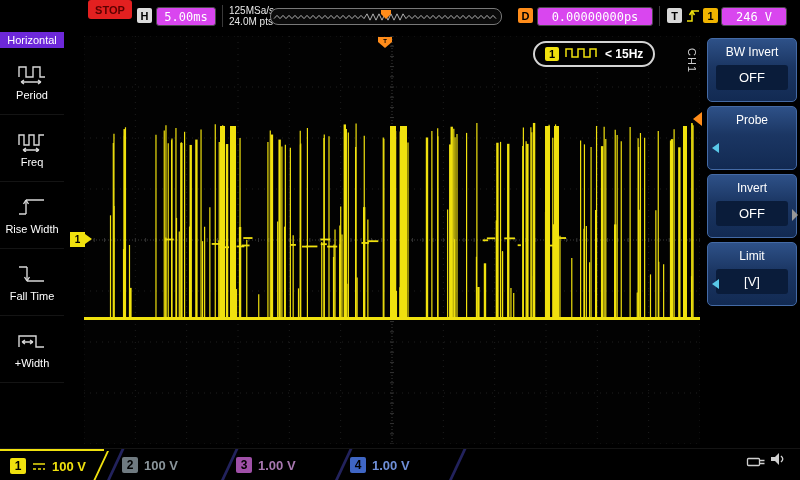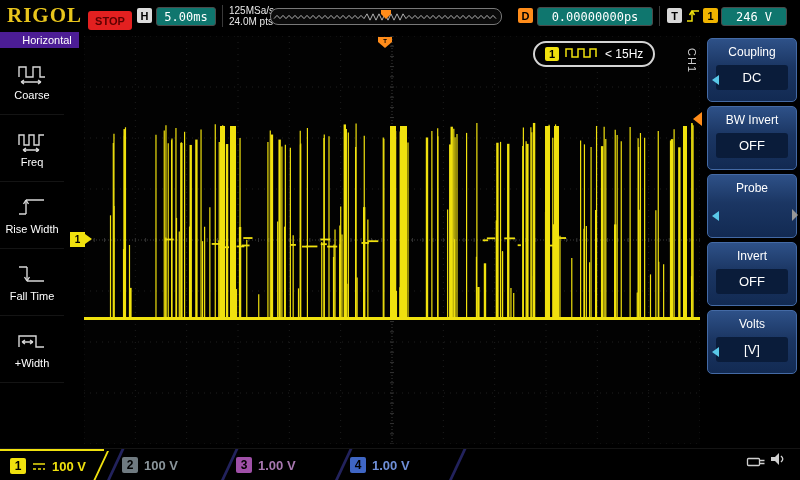--- a/index.html
+++ b/index.html
@@ -3,53 +3,53 @@
 <meta charset="utf-8">
 <style>
   html,body{margin:0;padding:0;background:#000;}
   body{width:800px;height:480px;position:relative;overflow:hidden;
        font-family:"Liberation Sans",sans-serif;-webkit-font-smoothing:antialiased;}
   .abs{position:absolute;}
   
   .topbar{left:0;top:0;width:800px;height:32px;background:#000;}
   .logo{left:7px;top:3px;font-size:21px;font-weight:bold;color:#e8c51c;letter-spacing:1px;
         font-family:"Liberation Serif",serif;}
-  .stopbtn{left:88px;top:11px;width:44px;height:19px;background:#e32020;border-radius:3px;
+  .stopbtn{left:88px;top:0;width:44px;height:19px;background:#e32020;border-radius:3px;
         color:#5c0000;font-size:11px;font-weight:bold;display:flex;align-items:center;justify-content:center;}
   .sqbadge{width:15px;height:15px;border-radius:2px;display:flex;align-items:center;justify-content:center;
         font-size:11px;font-weight:bold;color:#000;}
   .hbadge{left:137px;top:8px;background:#dcdcdc;}
-  .valbox{height:17px;border:1px solid #4a4a4a;border-radius:3px;background:#0f766e;color:#fff;
+  .valbox{height:17px;border:1px solid #4a4a4a;border-radius:3px;background:#d946ef;color:#fff;
         font-family:"DejaVu Sans Mono",monospace;font-size:12px;display:flex;align-items:center;justify-content:center;}
   .tbbox{left:156px;top:7px;width:58px;}
   .rates{left:222px;top:5px;color:#e8e8e8;font-size:10px;line-height:11px;padding-left:6px;border-left:1px solid #3a3a3a;}
   .ruler{left:270px;top:8px;width:230px;height:15px;border:1px solid #787878;border-radius:8px;background:#0a0a0a;}
   .rulmark{left:calc(50% - 5px);top:-3px;}
   .dbadge{left:518px;top:8px;background:#ff8c1a;}
   .delaybox{left:537px;top:7px;width:114px;text-align:center;}
   .tsep{left:659px;top:6px;width:1px;height:20px;background:#3a3a3a;}
   .tbadge{left:667px;top:8px;background:#d8d8d8;}
   .slopeicon{left:686px;top:7px;}
   .chbadge1{left:703px;top:8px;background:#f0b400;}
   .levelbox{left:721px;top:7px;width:64px;}
   
   .sidebar{left:0;top:32px;width:64px;height:416px;background:#000;}
-  .sbtitle{width:64px;height:16px;background:#4c1d95;color:#fff;font-size:11px;
-        display:flex;align-items:center;justify-content:center;padding-left:15px;}
+  .sbtitle{width:64px;height:16px;background:#6d28d9;color:#fff;font-size:11px;
+        display:flex;align-items:center;justify-content:center;}
   .sbitem{width:64px;height:66px;display:flex;flex-direction:column;align-items:center;justify-content:center;
         gap:4px;border-bottom:1px solid #141414;cursor:pointer;}
   .sblabel{color:#fff;font-size:11px;white-space:nowrap;}
   .sbicon svg{display:block;}
   
   .gridarea{left:84px;top:36px;width:616px;height:408px;background:#020202;}
   .freqbadge{left:449px;top:5px;height:22px;border:2px solid #d4d4d4;border-radius:13px;background:#000;
         display:flex;align-items:center;gap:6px;padding:0 10px;}
   .fb-ch{width:14px;height:14px;background:#f0e10e;border-radius:2px;color:#000;font-size:11px;font-weight:bold;
         display:flex;align-items:center;justify-content:center;}
-  .fb-text{color:#fff;font-size:12px;font-weight:normal;white-space:nowrap;}
+  .fb-text{color:#fff;font-size:12px;font-weight:bold;white-space:nowrap;}
   .trigmark{left:294px;top:-1px;}
   .chmark{left:70px;top:232px;width:15px;height:15px;background:#f0e10e;color:#000;font-size:10px;font-weight:bold;
         display:flex;align-items:center;justify-content:center;}
   .chmark::after{content:"";position:absolute;right:-7px;top:2px;width:0;height:0;
         border-top:5.5px solid transparent;border-bottom:5.5px solid transparent;border-left:7px solid #f0e10e;}
   .levmark{left:693px;top:112px;width:0;height:0;border-top:7px solid transparent;border-bottom:7px solid transparent;
         border-right:9px solid #ff8c1a;}
   
   .ch1vert{left:686px;top:48px;writing-mode:vertical-rl;color:#ccc;font-size:11px;letter-spacing:1px;}
   .rmenu{left:704px;top:32px;width:96px;height:416px;background:#000;}
@@ -73,21 +73,20 @@
   .ch1tab::after{content:"";position:absolute;right:2px;top:0;width:2px;height:100%;background:#f0e10e;
         transform:skewX(-25deg);}
   .sep{position:absolute;top:0;width:3px;height:32px;background:#22225c;transform:skewX(-25deg);}
   .usbicon{left:746px;top:454px;}
   .spkicon{left:770px;top:452px;}
 </style>
 </head>
 <body>
 
 <div class="abs topbar">
-  <div class="abs logo">RIGOL</div>
   <div class="abs stopbtn">STOP</div>
   <div class="abs sqbadge hbadge">H</div>
   <div class="abs valbox tbbox">5.00ms</div>
   <div class="abs rates">
     <div>125MSa/s</div>
     <div>24.0M pts</div>
   </div>
   <div class="abs ruler">
     <svg id="rulersvg" width="228" height="13">
         <polyline points="3,8.620000000000001 6,5.38 9,8.620000000000001 12,5.38 15,8.620000000000001 18,5.38 21,8.620000000000001 24,5.38 27,8.620000000000001 30,5.38 33,8.620000000000001 36,5.38 39,8.620000000000001 42,5.38 45,8.620000000000001 48,5.38 51,8.620000000000001 54,5.38 57,8.620000000000001 60,5.38 63,8.620000000000001 66,5.38 69,8.620000000000001 72,5.38 75,8.620000000000001 78,5.38 81,8.620000000000001 84,5.38 87,8.620000000000001 90,5.38 93,8.620000000000001 96,3.85 99,10.15 102,3.85 105,10.15 108,3.85 111,10.15 114,3.85 117,10.15 120,3.85 123,10.15 126,3.85 129,10.15 132,3.85 135,8.620000000000001 138,5.38 141,8.620000000000001 144,5.38 147,8.620000000000001 150,5.38 153,8.620000000000001 156,5.38 159,8.620000000000001 162,5.38 165,8.620000000000001 168,5.38 171,8.620000000000001 174,5.38 177,8.620000000000001 180,5.38 183,8.620000000000001 186,5.38 189,8.620000000000001 192,5.38 195,8.620000000000001 198,5.38 201,8.620000000000001 204,5.38 207,8.620000000000001 210,5.38 213,8.620000000000001 216,5.38 219,8.620000000000001 222,5.38 225,8.620000000000001 " fill="none" stroke="#b0b0b0" stroke-width="1"></polyline>
@@ -115,21 +114,21 @@
 <div class="abs sidebar">
   <div class="sbtitle">Horizontal</div>
 
   <div class="sbitem">
     <span class="sbicon">
       <svg width="30" height="23" fill="none" stroke="#d8d8d8" stroke-width="1.4">
         <path d="M2,15 V5 H9 V15 H16 V5 H23 V15 H28"></path>
         <path d="M4,20 H24 M4,20 l3,-2 M4,20 l3,2 M24,20 l-3,-2 M24,20 l-3,2"></path>
       </svg>
       </span>
-    <span class="sblabel">Coarse</span>
+    <span class="sblabel">Period</span>
   </div>
 
   <div class="sbitem">
     <span class="sbicon">
       <svg width="30" height="23" fill="none" stroke="#d8d8d8" stroke-width="1.4">
         <path d="M2,16 V6 H7 V16 H12 V6 H17 V16 H22 V6 H27"></path>
         <path d="M6,21 H22 M6,21 l3,-2 M6,21 l3,2 M22,21 l-3,-2 M22,21 l-3,2"></path>
       </svg>
       </span>
     <span class="sblabel">Freq</span>
@@ -499,38 +498,33 @@
     <span class="fb-text">&lt; 15Hz</span>
   </div>
 </div>
 
 <div class="abs chmark">1</div>
 <div class="abs levmark"></div>
 
 <div class="abs ch1vert">CH1</div>
 <div class="abs rmenu">
   <div class="rmitem">
-    <div class="rmlabel">Coupling</div>
-    <div class="rmvalue">DC</div>
-    <div class="rmarrow"></div>
-  </div>
-  <div class="rmitem">
     <div class="rmlabel">BW Invert</div>
     <div class="rmvalue">OFF</div>
   </div>
   <div class="rmitem">
     <div class="rmlabel">Probe</div>
     <div class="rmarrow"></div>
   </div>
   <div class="rmitem">
     <div class="rmlabel">Invert</div>
     <div class="rmvalue">OFF</div>
   </div>
   <div class="rmitem">
-    <div class="rmlabel">Volts</div>
+    <div class="rmlabel">Limit</div>
     <div class="rmvalue">[V]</div>
     <div class="rmarrow"></div>
   </div>
 </div>
 <div class="abs scrollarrow"></div>
 
 <div class="abs bottombar">
   <div class="chblock ch1tab">
     <span class="chnum" style="background:#f0e10e">1</span>
     <span>

